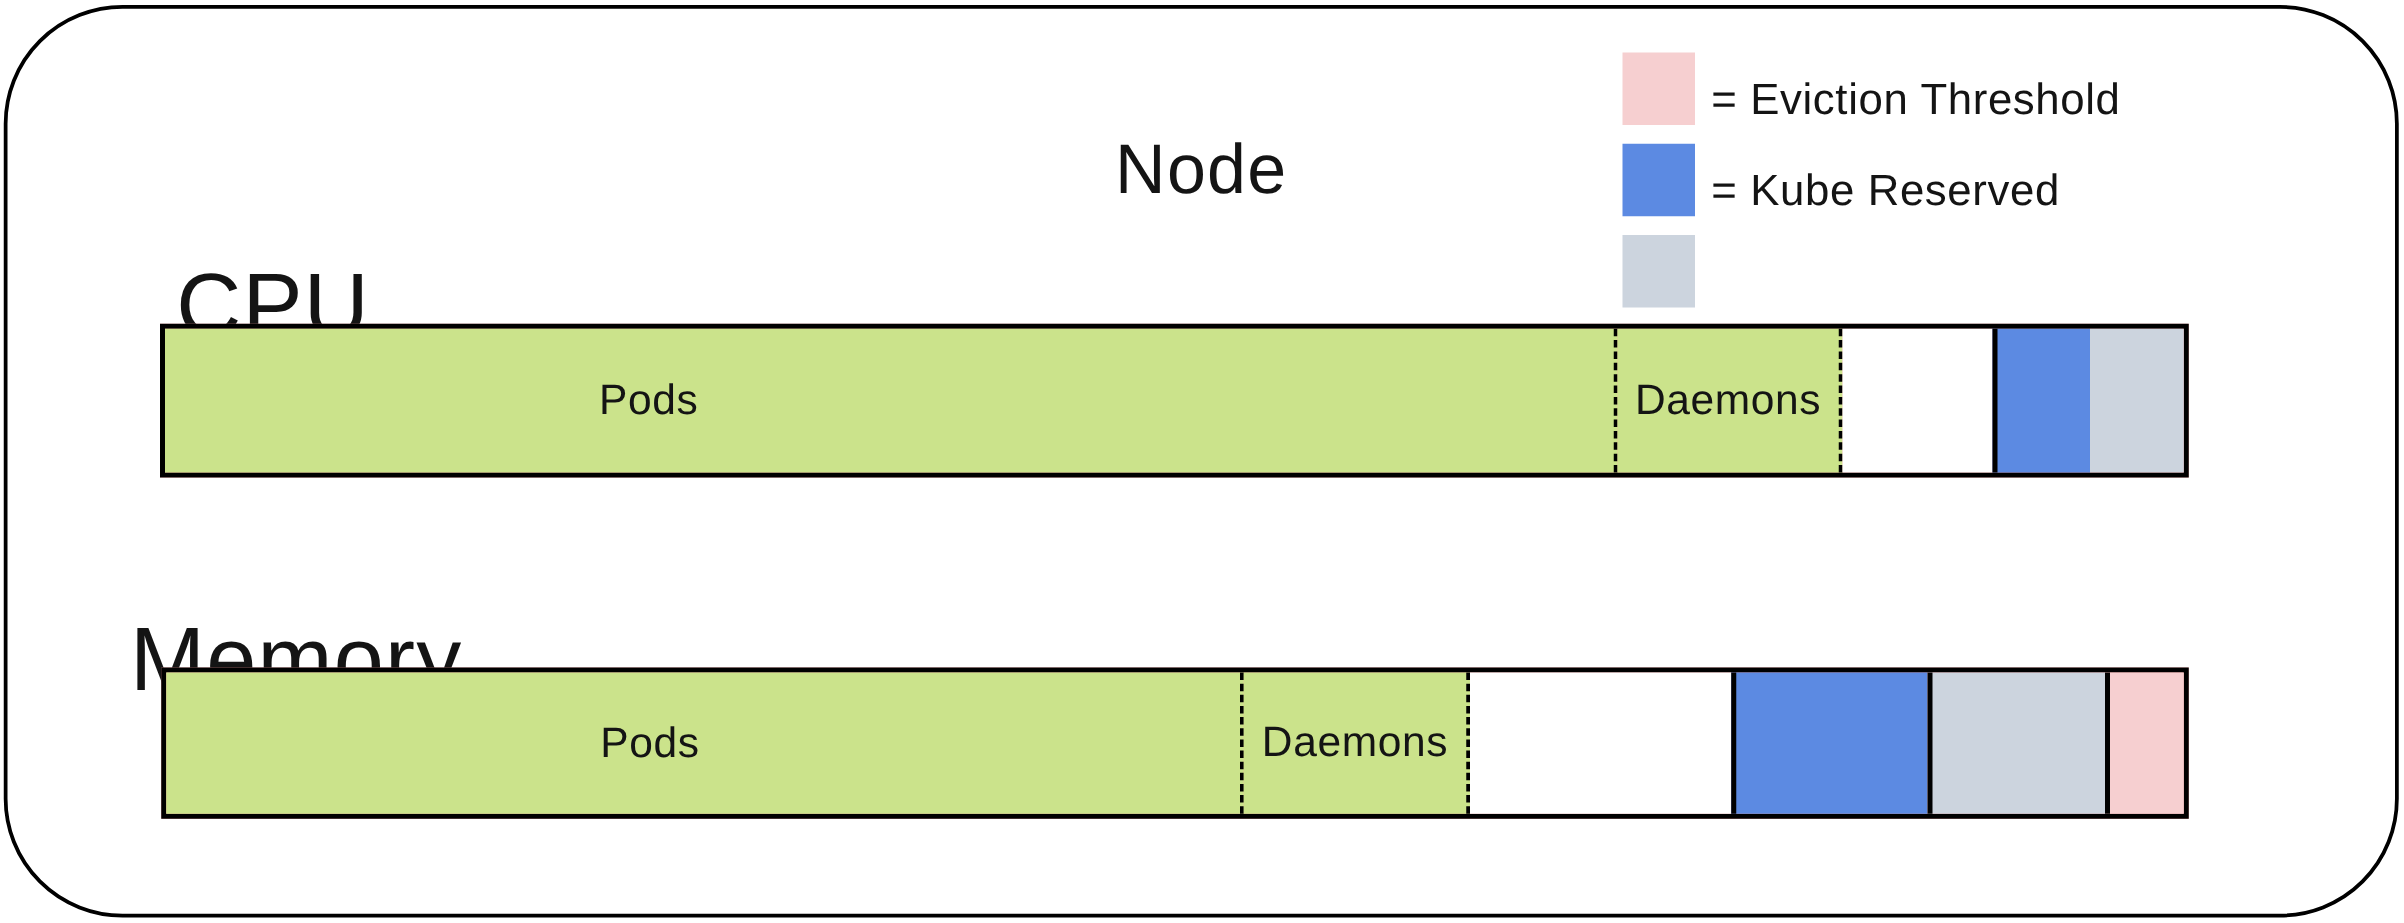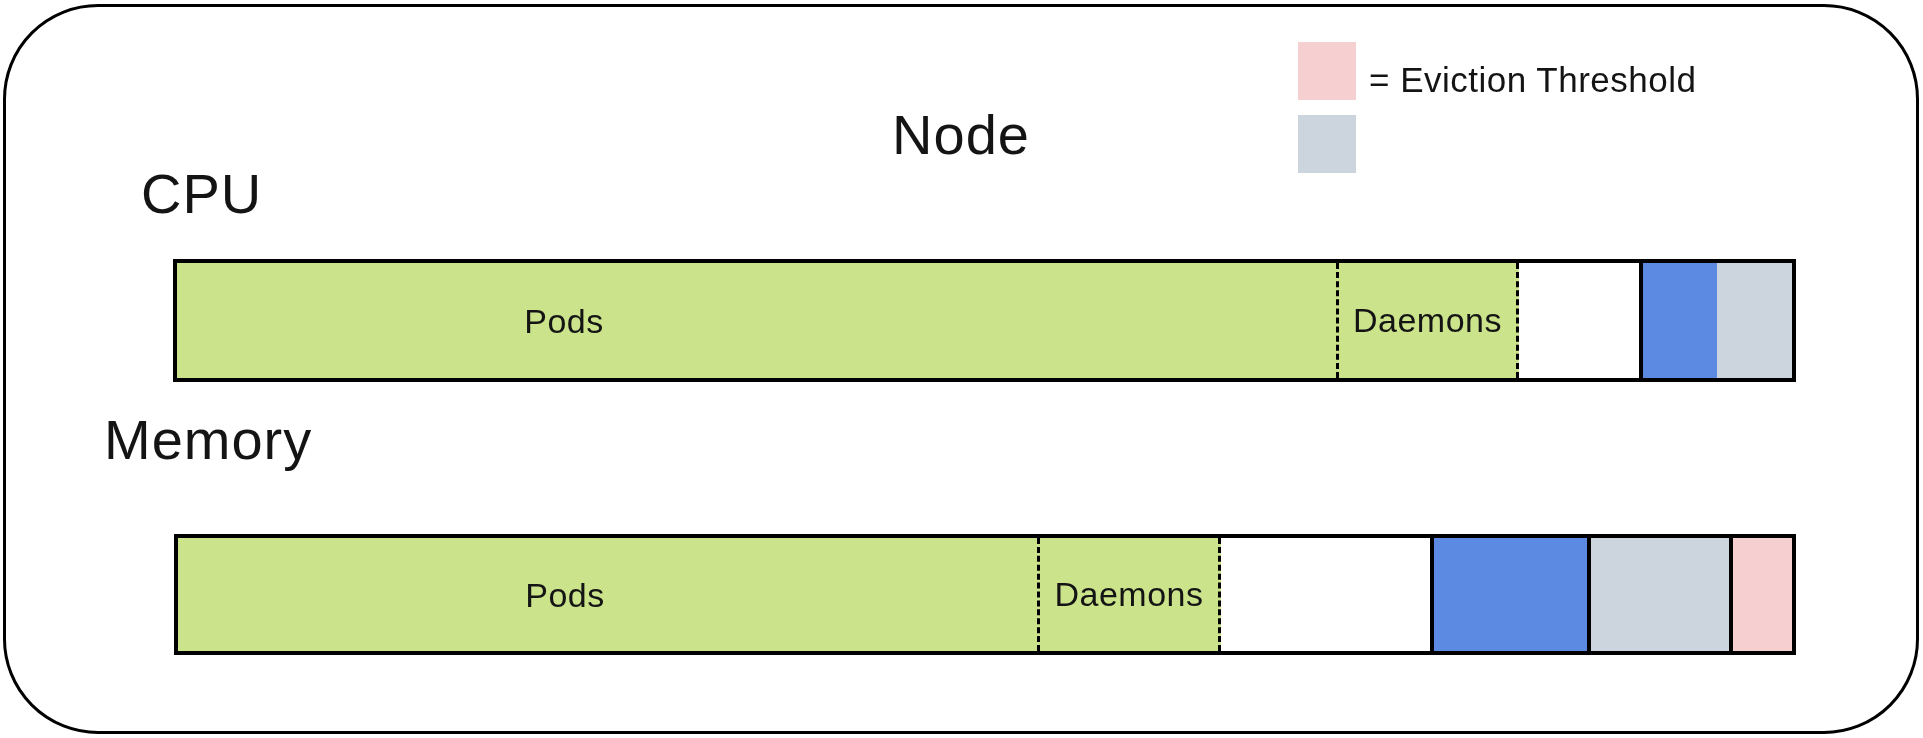--- a/index.html
+++ b/index.html
@@ -21,44 +21,44 @@
   }
 
   .node-title {
     position: absolute; left: 0; top: 97px; width: 100%;
     text-align: center;
     font-size: 56px; line-height: 1.1; letter-spacing: 1px;
   }
 
   .resource-label {
     position: absolute;
-    font-size: 56px; line-height: 1.1; letter-spacing: 1px;
+    font-size: 72px; line-height: 1.1; letter-spacing: 1px;
     white-space: nowrap;
+    margin-top: 43px;
   }
   .cpu-label { left: 135px; top: 156px; }
-  .memory-label { left: 98px; top: 402px; }
+  .memory-label { left: 98px; top: 439px; }
 
   .legend {
     position: absolute; left: 1292px; top: 35px;
     display: flex; flex-direction: column; gap: 15px;
   }
   .legend-item { display: flex; align-items: flex-end; }
   .legend-swatch { width: 58px; height: 58px; flex: 0 0 auto; }
   .legend-label {
     margin-left: 13px;
     font-size: 35px; letter-spacing: 0.5px; white-space: nowrap;
   }
 
   .bar {
     position: absolute;
     border: 4px solid #000;
     background: #fca5a5;
     display: flex;
     align-items: stretch;
-    margin-left: 45px;
   }
   .cpu-bar    { left: 122px; top: 252px; width: 1623px; height: 123px; }
   .memory-bar { left: 123px; top: 527px; width: 1622px; height: 121px; }
 
   .segment {
     position: relative; height: 100%;
     display: flex; align-items: center; justify-content: center;
     flex: 0 0 auto;
   }
   .segment.dashed-right { border-right: 3px dashed #000; }
@@ -84,20 +84,24 @@
     <div class="resource-label cpu-label">CPU</div>
 
     <div class="resource-label memory-label">Memory</div>
 
     <div class="legend">
         <div class="legend-item">
           <div class="legend-swatch" style="background: rgb(246, 207, 208);"></div>
           <span class="legend-label">= Eviction Threshold</span>
         </div>
         <div class="legend-item">
+          <div class="legend-swatch" style="background: rgb(92, 138, 226);"></div>
+          <span class="legend-label">= Kube Reserved</span>
+        </div>
+        <div class="legend-item">
           <div class="legend-swatch" style="background: rgb(204, 212, 222);"></div>
         </div>
       </div>
 
     <div class="bar cpu-bar">
         <div class="segment dashed-right" style="width: 1162px; background: rgb(203, 227, 139);">
           <span class="seg-label pods-label">Pods</span>
         </div>
         <div class="segment dashed-right" style="width: 180px; background: rgb(203, 227, 139);">
           <span class="seg-label">Daemons</span>

